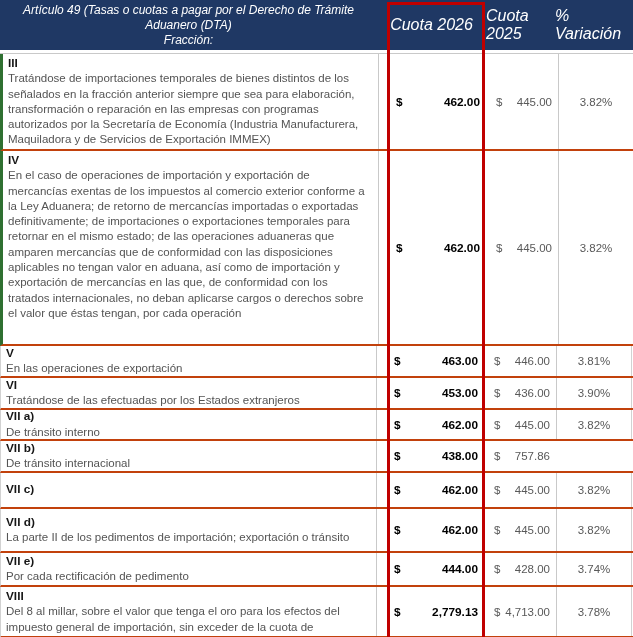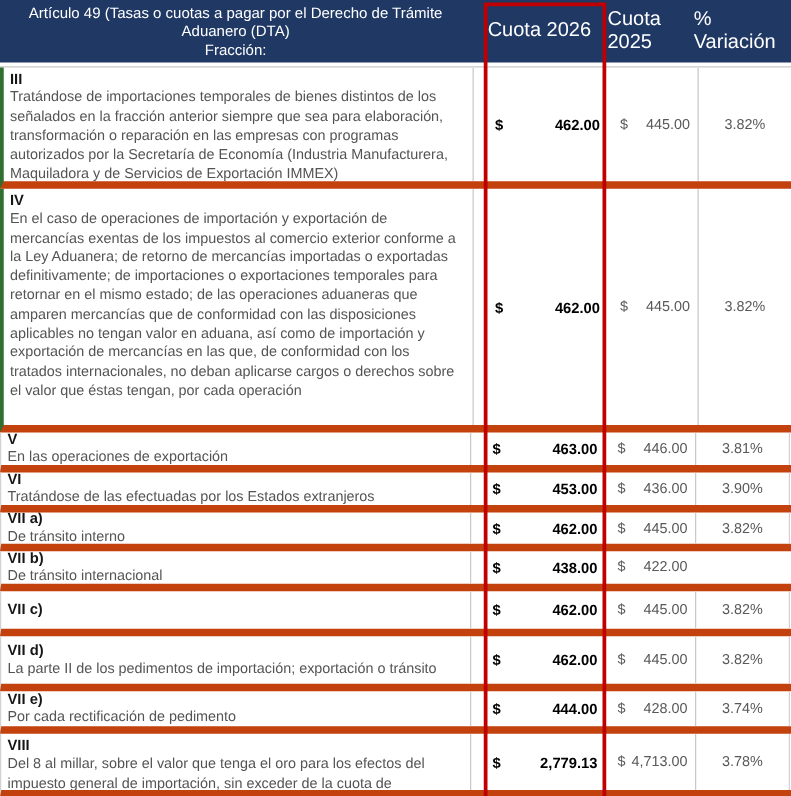--- a/index.html
+++ b/index.html
@@ -1,37 +1,37 @@
 <!DOCTYPE html>
 <html><head>
 <meta charset="utf-8">
 <style>
   html,body{margin:0;padding:0;background:#fff;}
   .wrap{
     position:relative;width:633px;height:637px;overflow:hidden;background:#fff;
     font-family:"Liberation Sans",sans-serif;
   }
   
-  .hdr{display:flex;height:50px;background:#1F3864;color:#fff;}
+  .hdr{display:flex;height:50px;background:#1F3864;color:#fff;font-style:italic;}
   .h-desc{
     box-sizing:border-box;flex:0 0 377px;display:flex;flex-direction:column;
     justify-content:center;text-align:center;font-size:12px;line-height:15px;
     padding:0 14px;
   }
   .h-col{
     box-sizing:border-box;display:flex;align-items:center;justify-content:center;
     font-size:16px;
   }
   .h-c2026{flex:0 0 109px;}
   .h-c2025{flex:0 0 69px;}
   .h-var{flex:0 0 78px;}
   
   .rows{margin-top:3px;border-top:1px solid #c9c9c9;}
   .row{
-    display:flex;box-sizing:border-box;border-bottom:6px solid #c2410c;
+    display:flex;box-sizing:border-box;border-bottom:2px solid #c2410c;
     border-left:1px solid #d2d2d2;overflow:hidden;
   }
   .r-green{border-left:3px solid #2F7031;}
   .cell{box-sizing:border-box;}
   .desc{
     flex:0 0 376px;border-right:1px solid #c9c9c9;
     padding:2px 6px 2px 5px;font-size:11.5px;line-height:15.3px;color:#545454;
     display:flex;flex-direction:column;justify-content:center;
   }
   .va-top .desc{justify-content:flex-start;}
@@ -156,21 +156,21 @@
       <div class="cell desc">
         <span class="frac">VII b)</span>
         <span>De tránsito internacional</span>
       </div>
       <div class="cell c2026">
         <span>$</span>
         <span>438.00</span>
       </div>
       <div class="cell c2025">
         <span>$</span>
-        <span>422.00</span>
+        <span>757.86</span>
       </div>
     </div>
 
     <div class="row" style="height:36px">
       <div class="cell desc">
         <span class="frac">VII c)</span>
       </div>
       <div class="cell c2026">
         <span>$</span>
         <span>462.00</span>

